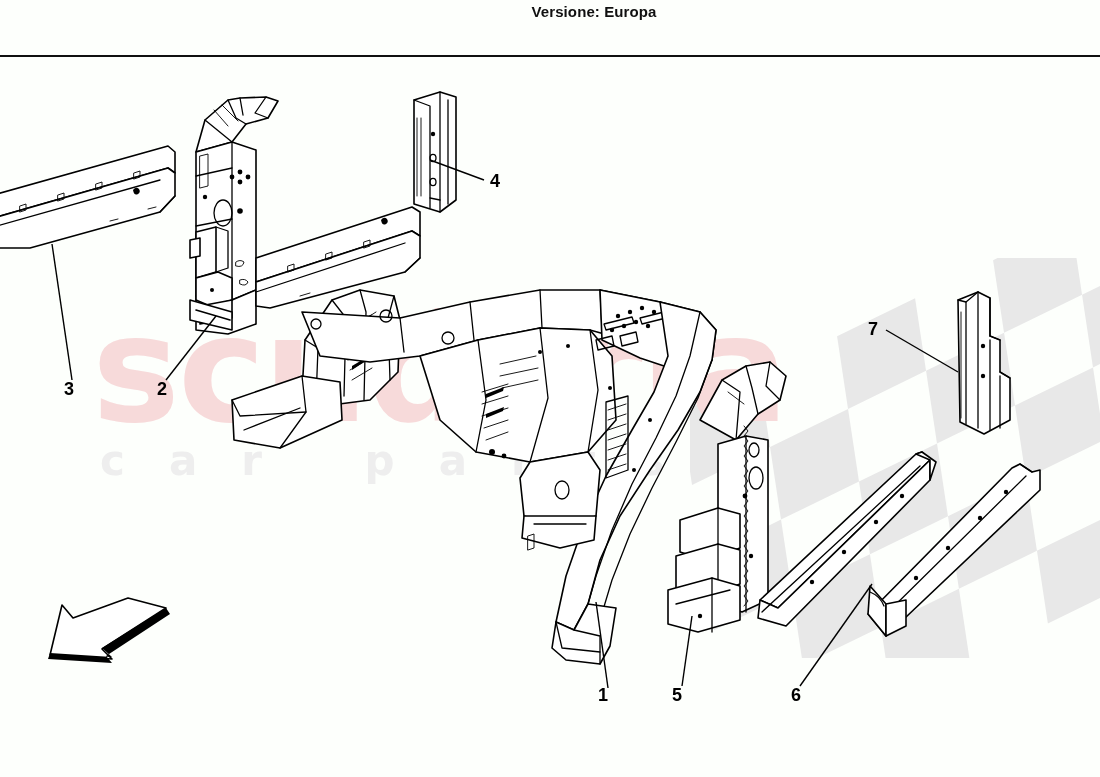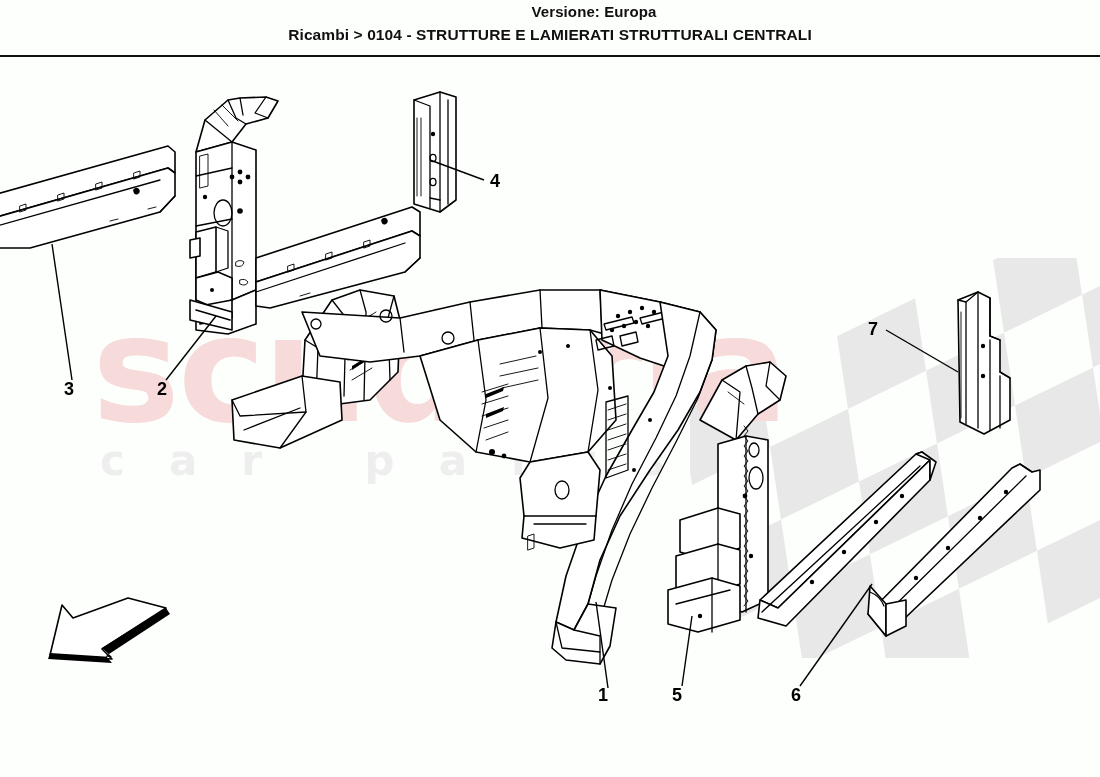--- a/index.html
+++ b/index.html
@@ -109,21 +109,20 @@
     line-height: 1;
   }
 </style>
 </head>
 <body>
 
 <div id="page">
 
   <div class="hdr-version">Versione: Europa</div>
 
-  <div class="hdr-breadcrumb">Ricambi &gt; 0104 - STRUTTURE E LAMIERATI STRUTTURALI CENTRALI</div>
 
   <div class="hdr-rule"></div>
 
   <div class="wm-layer">
 
     <div class="wm-flag">
       <svg width="420" height="400" viewBox="0 0 420 400" xmlns="http://www.w3.org/2000/svg">
         <g fill="#e8e8e8" transform="skewY(-26) skewX(8) translate(-30,150)">
           <rect x="0" y="0" width="78" height="78"></rect>
           <rect x="156" y="0" width="78" height="78"></rect>

